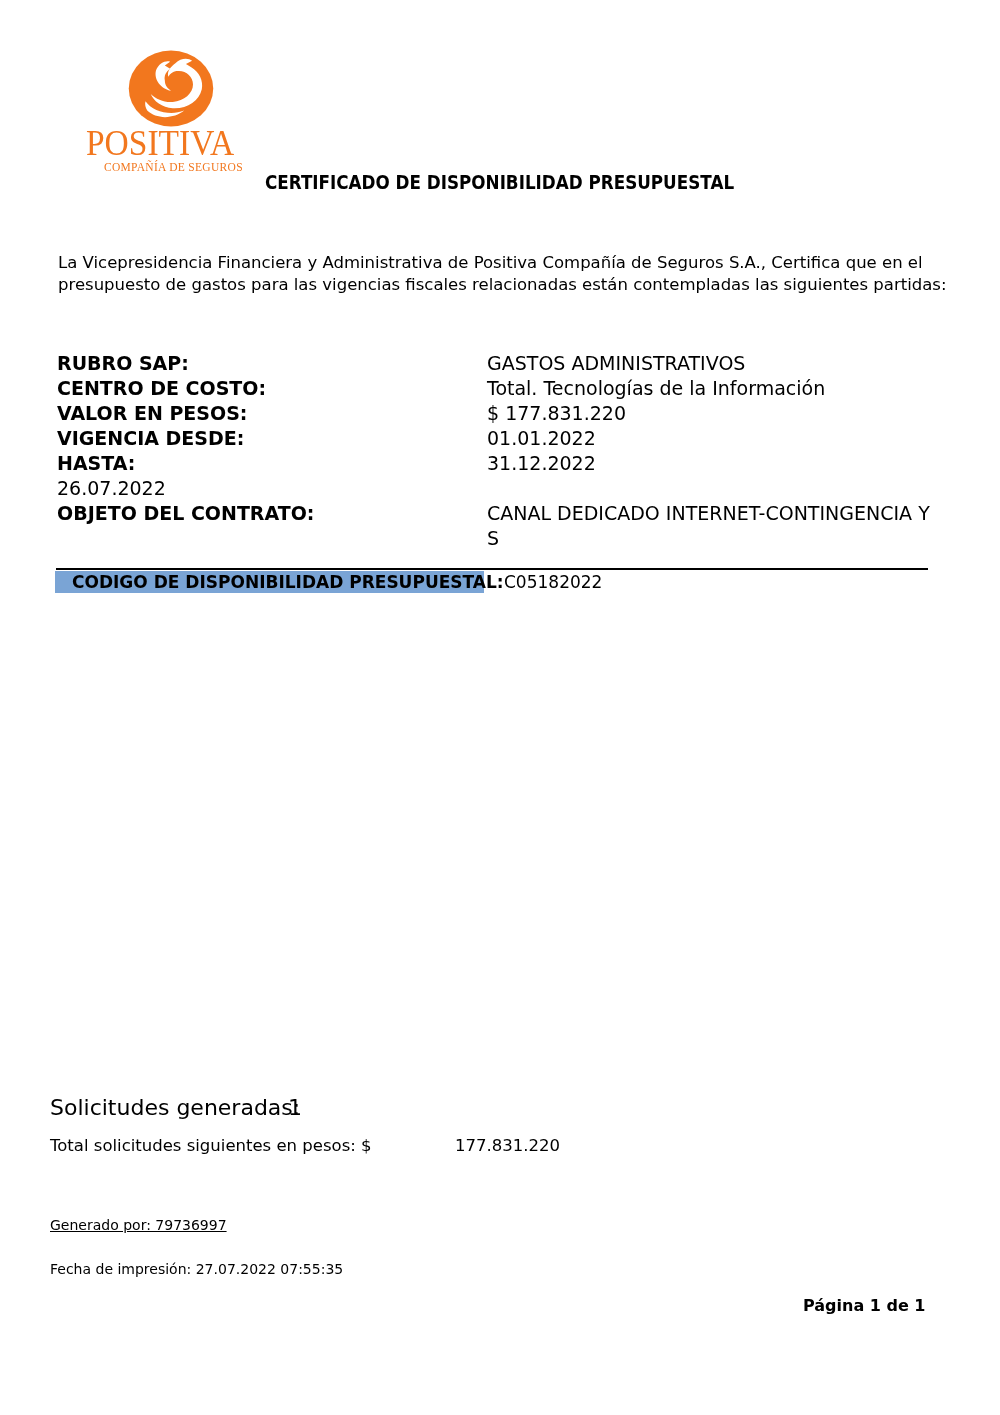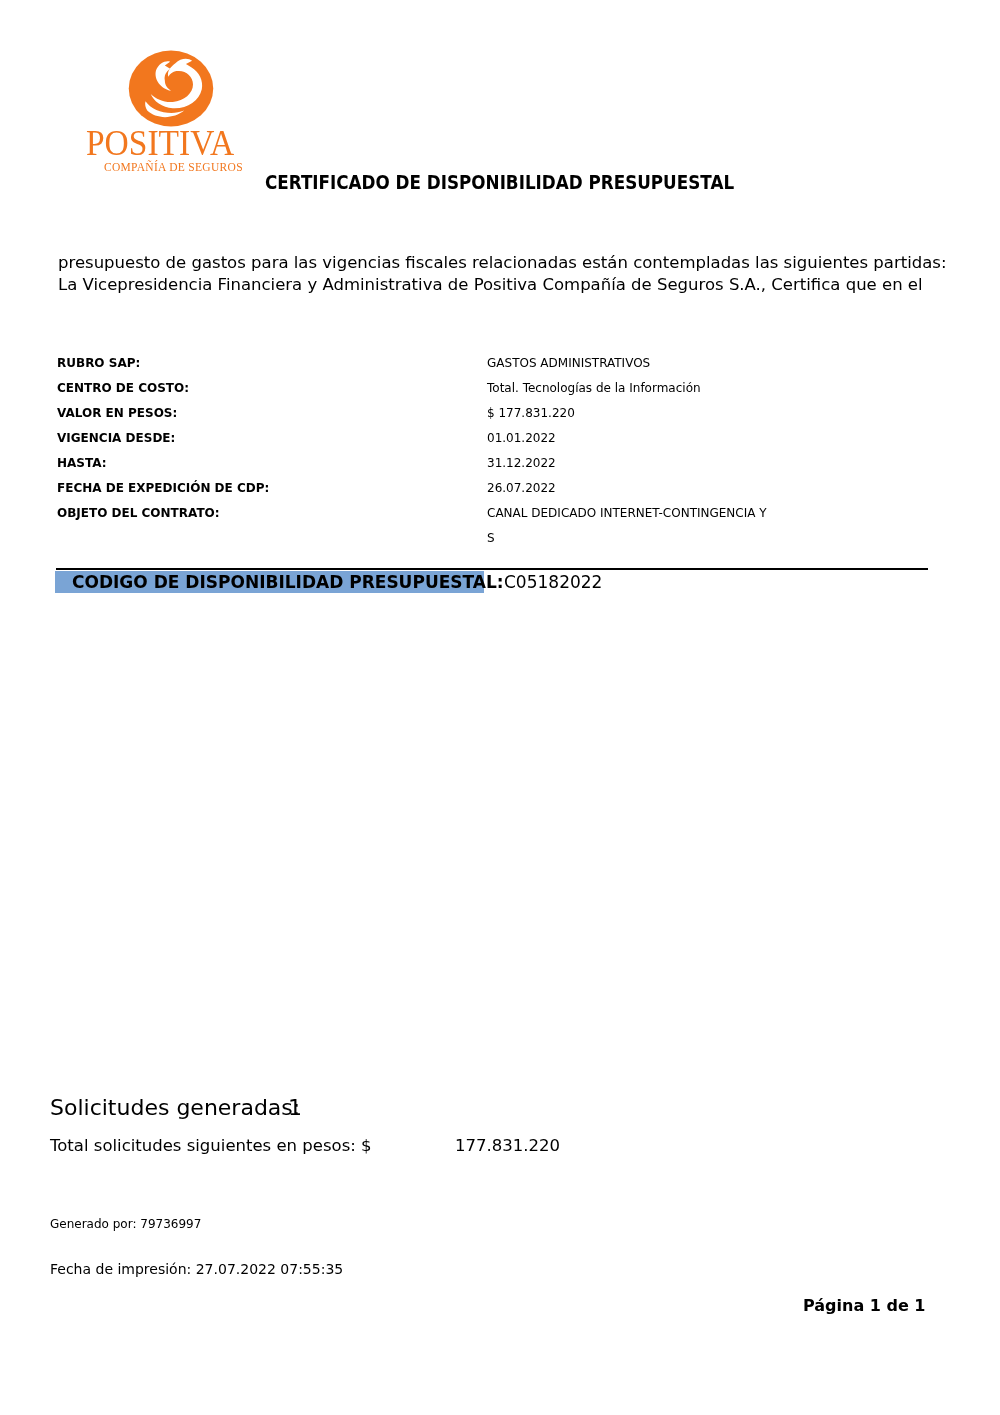--- a/index.html
+++ b/index.html
@@ -18,41 +18,41 @@
 
   
   .doc-title { position:absolute; left:265px; top:171px; font-weight:bold; font-size:19.5px;
                transform:scaleX(0.86); transform-origin:0 0; white-space:nowrap; }
 
   
   .intro { position:absolute; left:58px; top:252px; font-size:16.5px; line-height:21.5px; }
   .intro div { white-space:nowrap; }
 
   
-  .fields { position:absolute; left:57px; top:351px; width:880px; font-size:12px; }
+  .fields { position:absolute; left:57px; top:351px; width:880px; font-size:19px; }
   .frow { display:flex; line-height:25px; align-items:flex-start; }
   .flabel { flex:0 0 430px; font-weight:bold; white-space:nowrap; }
   .fvalue { flex:1 1 auto; }
   .fvalue div { line-height:25px; }
 
   
   .rule { position:absolute; left:56px; top:568px; width:872px; border-top:2px solid #000; }
   .cdp-row { position:absolute; left:55px; top:571px; display:flex; font-size:17px; line-height:22px; }
   .cdp-label { display:inline-block; width:429px; background:var(--highlight); font-weight:bold;
                padding-left:17px; white-space:nowrap; overflow:visible; }
   .cdp-value { padding-left:20px; white-space:nowrap; }
 
   
   .sum-row1 { position:absolute; left:50px; top:1095px; font-size:22px; white-space:nowrap; }
   .sum-row1 .lbl { display:inline-block; width:238px; }
   .sum-row2 { position:absolute; left:50px; top:1136px; font-size:16.5px; white-space:nowrap; }
   .sum-row2 .lbl { display:inline-block; width:405px; }
 
   
-  .gen    { position:absolute; left:50px;  top:1217px; font-size:12px; white-space:nowrap; }
+  .gen    { position:absolute; left:50px;  top:1217px; font-size:14px; white-space:nowrap;text-decoration:underline; }
   .fecha  { position:absolute; left:50px;  top:1261px; font-size:14px; white-space:nowrap; }
   .pagina { position:absolute; left:803px; top:1296px; font-size:16px; white-space:nowrap;font-weight:bold; }
 </style>
 </head>
 <body>
 
 <div class="page">
 
   <div>
     <svg class="logo-circle" width="88" height="79" viewBox="0 0 100 100" preserveAspectRatio="none" aria-hidden="true">
@@ -61,22 +61,22 @@
       <path d="M55 18 C61 11 70 11 74 15 L67 19 L73 23 C82 29 87 40 85 51 C82 66 68 76 52 75 C40 74 30 66 27 57 C33 64 43 68 52 67 C65 66 75 56 75 45 C75 34 66 26 56 28 C52 29 49 31 47 35 C45 28 50 22 55 18 Z" fill="#ffffff"></path>
       <path d="M21 66 C29 79 49 85 65 78 C53 89 33 89 23 78 C21 74 20 70 21 66 Z" fill="#ffffff"></path>
     </svg>
     <div class="brand">POSITIVA</div>
     <div class="tagline">COMPAÑÍA DE SEGUROS</div>
   </div>
 
   <div class="doc-title">CERTIFICADO DE DISPONIBILIDAD PRESUPUESTAL</div>
 
   <div class="intro">
+    <div>La Vicepresidencia Financiera y Administrativa de Positiva Compañía de Seguros S.A., Certifica que en el</div>
     <div>presupuesto de gastos para las vigencias fiscales relacionadas están contempladas las siguientes partidas:</div>
-    <div>La Vicepresidencia Financiera y Administrativa de Positiva Compañía de Seguros S.A., Certifica que en el</div>
   </div>
 
   <div class="fields">
     <div class="frow">
       <span class="flabel">RUBRO SAP:</span>
       <span class="fvalue">GASTOS ADMINISTRATIVOS</span>
     </div>
     <div class="frow">
       <span class="flabel">CENTRO DE COSTO:</span>
       <span class="fvalue">Total. Tecnologías de la Información</span>
@@ -87,21 +87,20 @@
     </div>
     <div class="frow">
       <span class="flabel">VIGENCIA DESDE:</span>
       <span class="fvalue">01.01.2022</span>
     </div>
     <div class="frow">
       <span class="flabel">HASTA:</span>
       <span class="fvalue">31.12.2022</span>
     </div>
     <div class="frow">
-      <span class="flabel">FECHA DE EXPEDICIÓN DE CDP:</span>
       <span class="fvalue">26.07.2022</span>
     </div>
     <div class="frow">
       <span class="flabel">OBJETO DEL CONTRATO:</span>
       <div class="fvalue">
         <div>CANAL DEDICADO INTERNET-CONTINGENCIA Y</div>
         <div>S</div>
       </div>
     </div>
   </div>

